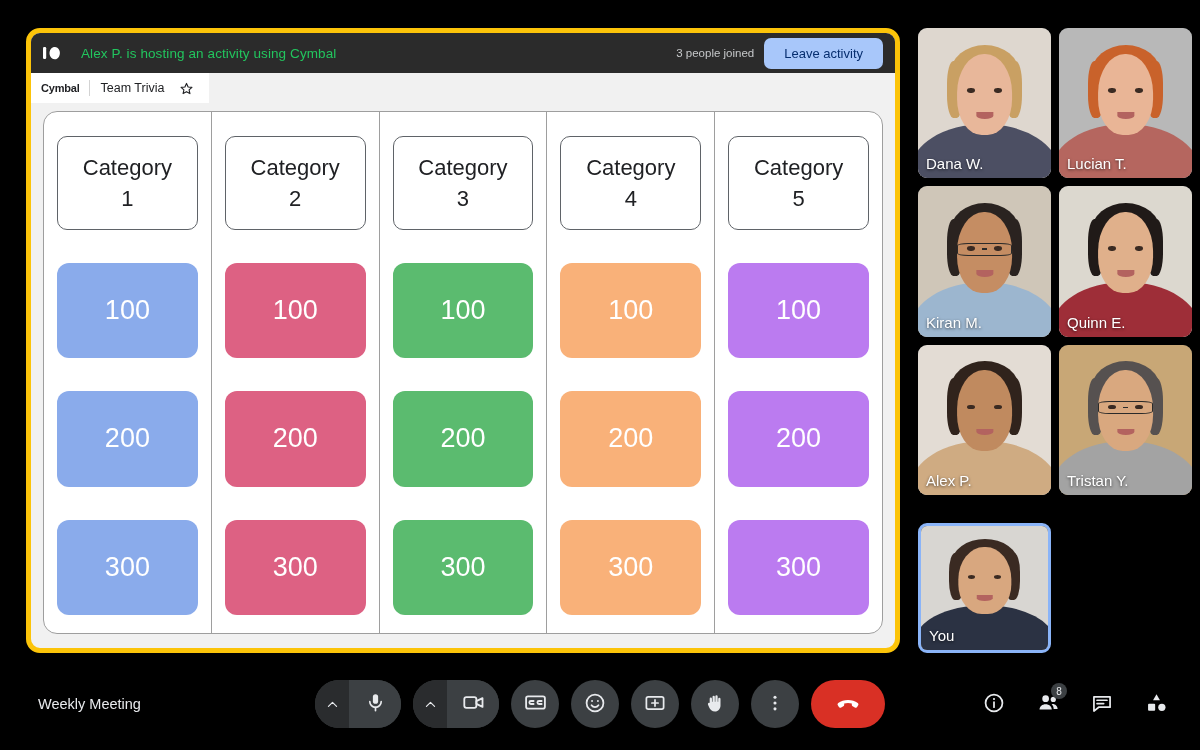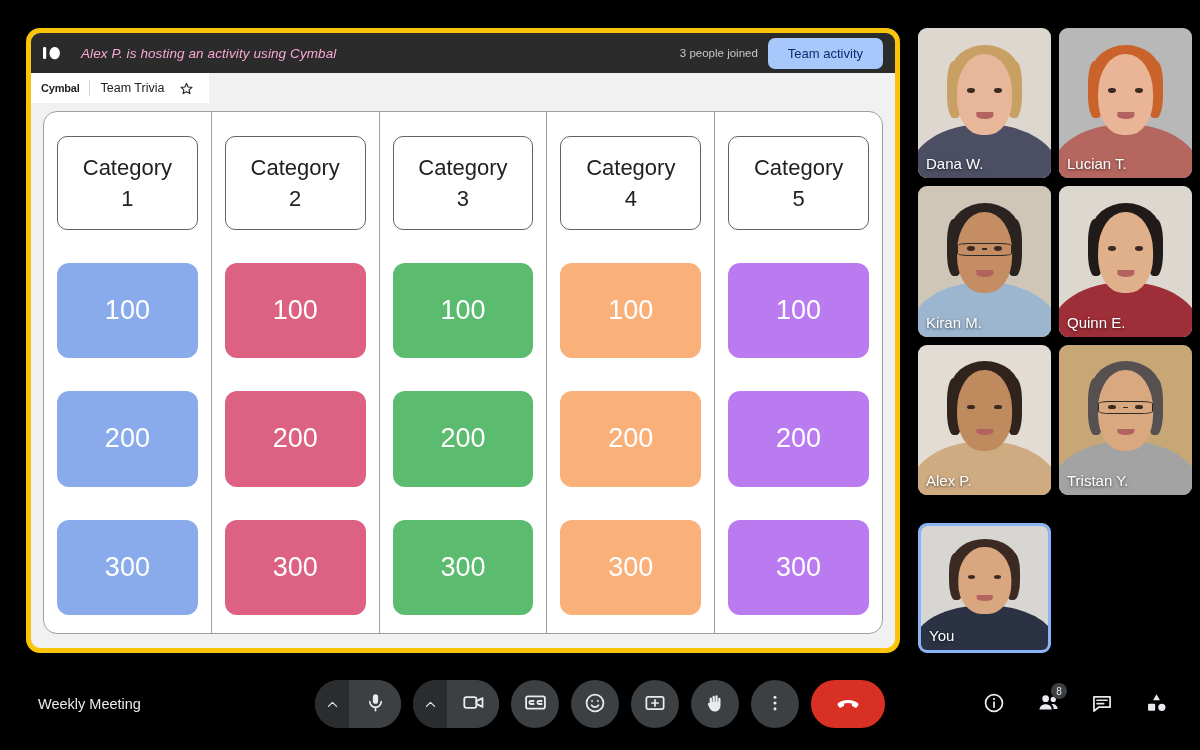--- a/index.html
+++ b/index.html
@@ -34,25 +34,24 @@
     align-items: center;
     padding: 0 12px;
     gap: 10px;
   }
   #cymbal-mark {
     width: 28px; height: 20px;
     flex: 0 0 auto;
     display: flex; align-items: center;
   }
   #activity-title {
-    color: #f9a8d4;
+    color: #22c55e;
     font-size: 13.5px;
     letter-spacing: .1px;
     white-space: nowrap;
-    font-style: italic;
   }
   .bar-spacer { flex: 1 1 auto; }
   #joined-count {
     color: #c6c8ca;
     font-size: 11.5px;
     white-space: nowrap;
   }
   #leave-activity {
     background: #A8C7FA;
     color: #062e6f;
@@ -344,21 +343,21 @@
         <svg width="28" height="20" viewBox="0 0 28 20">
           <rect x="0" y="4" width="3.2" height="12" rx="1.2" fill="#fff"></rect>
           <path d="M6.5 10 A5.2 6.2 0 1 1 6.5 10.2 Z" fill="#fff"></path>
           <path d="M13 4 A6 6 0 1 0 13 16 A6.6 6.6 0 0 1 13 4 Z" fill="#fff"></path>
           <path d="M20.8 3.6 A6.4 6.4 0 1 0 20.8 16.4 A6.4 6.4 0 0 1 20.8 3.6 Z" fill="#fff"></path>
         </svg>
       </span>
       <span id="activity-title">Alex P. is hosting an activity using Cymbal</span>
       <span class="bar-spacer"></span>
       <span id="joined-count">3 people joined</span>
-      <button id="leave-activity">Team activity</button>
+      <button id="leave-activity">Leave activity</button>
     </div>
 
     <div id="crumb-strip">
       <div id="crumb-chip">
         <span id="crumb-brand">Cymbal</span>
         <span id="crumb-sep"></span>
         <span id="crumb-name">Team Trivia</span>
         <span id="crumb-star">
           <svg width="13" height="13" viewBox="0 0 24 24" fill="none" stroke="#202124" stroke-width="2.1" stroke-linejoin="round">
             <polygon points="12,2.6 15,9.2 22,9.9 16.8,14.6 18.3,21.4 12,17.9 5.7,21.4 7.2,14.6 2,9.9 9,9.2"></polygon>

